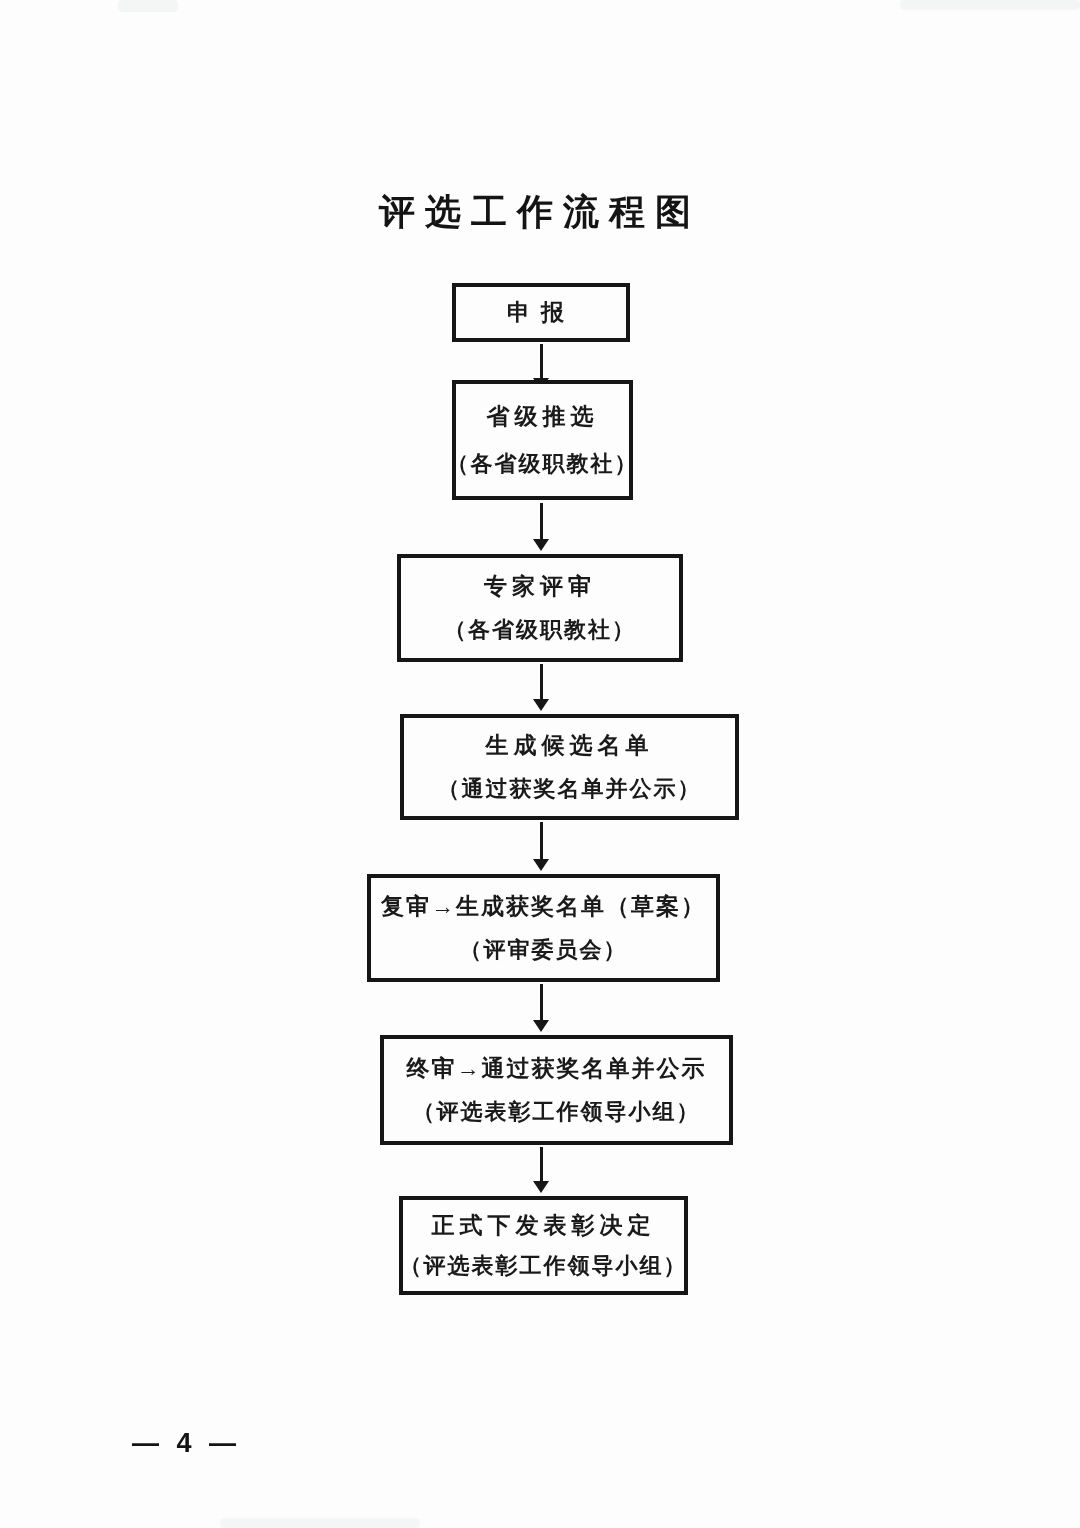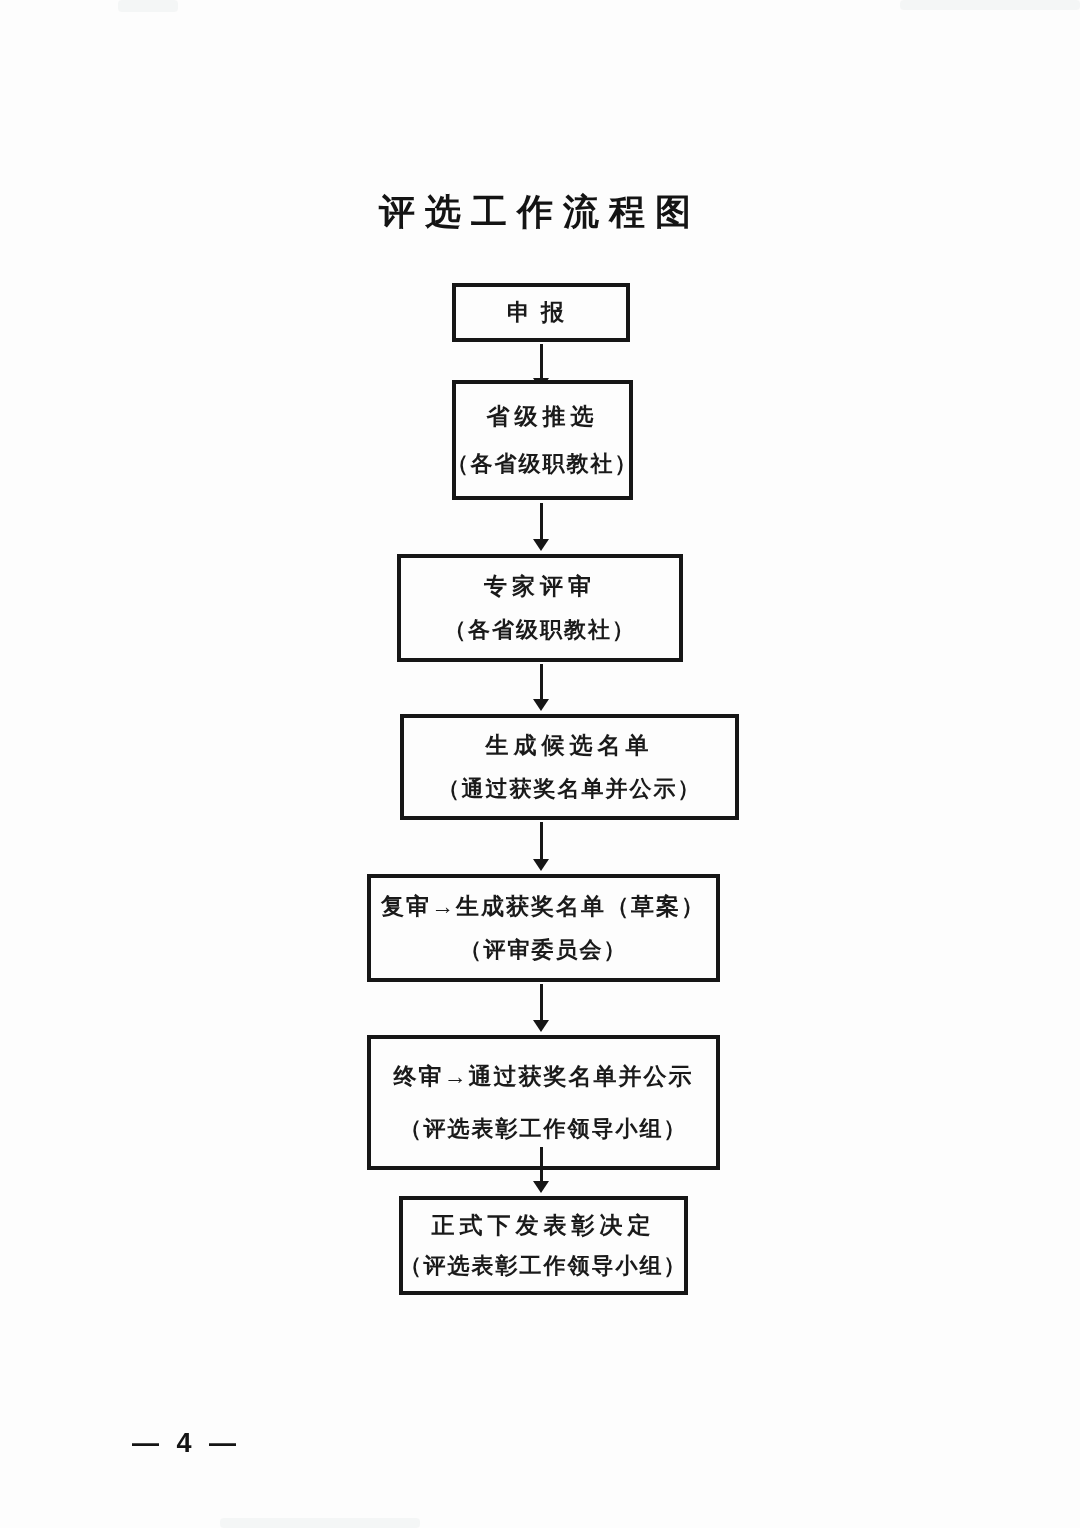--- a/index.html
+++ b/index.html
@@ -144,21 +144,21 @@
     <div class="fbox" style="left:367px;top:874px;width:353px;height:108px">
       <div class="l1 sp-tight">复审→生成获奖名单（草案）</div>
       <div class="l2">（评审委员会）</div>
     </div>
 
     <div class="arrow" style="left:533px;top:984px;height:48px">
       <div class="shaft"></div>
       <div class="head"></div>
     </div>
 
-    <div class="fbox" style="left:367px;top:1035px;width:353px;height:135px">
+    <div class="fbox" style="left:380px;top:1035px;width:353px;height:110px">
       <div class="l1 sp-tight">终审→通过获奖名单并公示</div>
       <div class="l2">（评选表彰工作领导小组）</div>
     </div>
 
     <div class="arrow" style="left:533px;top:1147px;height:46px">
       <div class="shaft"></div>
       <div class="head"></div>
     </div>
 
     <div class="fbox" style="left:399px;top:1196px;width:289px;height:99px">

